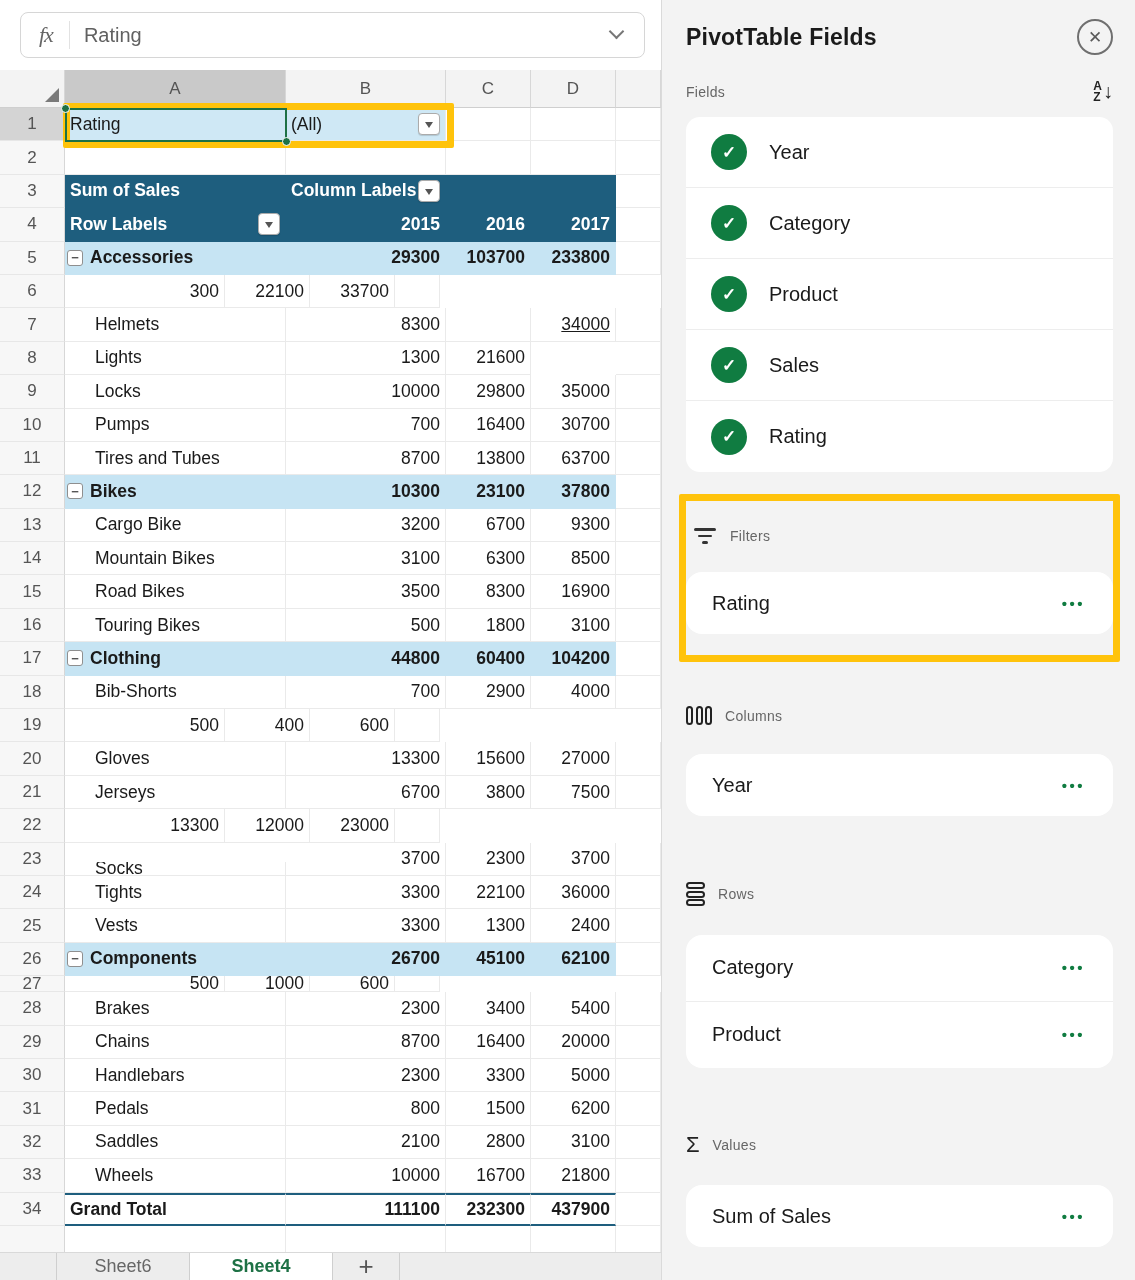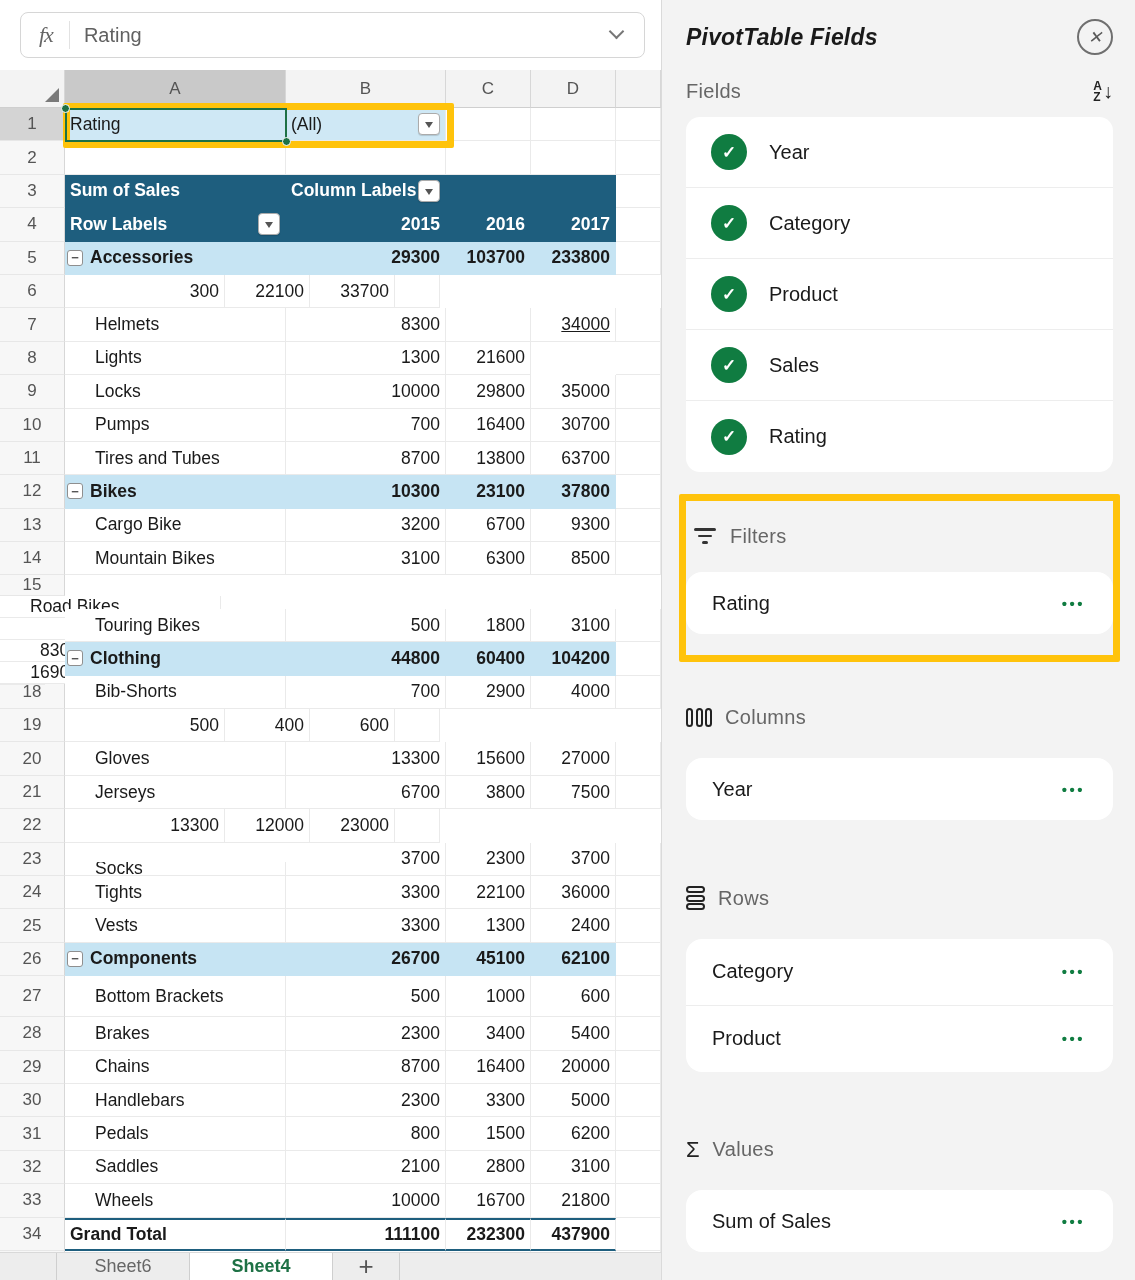--- a/index.html
+++ b/index.html
@@ -76,27 +76,27 @@
                color:#666; border-right:1px solid #CFCFCF; padding-bottom:12px; }
   .sheet-tab.t0 { width:133px; }
   .sheet-tab.active { width:143px; background:#fff; color:#1E7145; font-weight:bold; }
   .sheet-tab.addt { width:67px; font-size:26px; font-weight:normal; color:#555; }
 
   
   #panel { position:absolute; left:661px; top:0; width:474px; height:1280px;
            background:#F3F3F3; border-left:1px solid #DADADA; overflow:hidden; }
   #panel-inner { padding:0 22px 0 24px; }
   #panel-header { display:flex; align-items:center; justify-content:space-between;
-                  margin-top:18px; height:38px;font-style:italic; }
+                  margin-top:18px; height:38px; }
   #panel-title { font-size:23px; font-weight:bold; color:#1a1a1a; letter-spacing:.2px; }
   #close-btn { width:36px; height:36px; border:2px solid #6F6F6F; border-radius:50%;
                display:flex; align-items:center; justify-content:center;
                color:#5a5a5a; font-size:17px; }
   .sec-label-row { display:flex; align-items:center; gap:13px; }
-  .sec-label { font-size:20px; color:#666; letter-spacing:.3px; }
+  .sec-label { font-size:14px; color:#666; letter-spacing:.3px; }
   #fields-row { margin-top:24px; display:flex; align-items:center; justify-content:space-between; }
   .az-sort { display:flex; align-items:center; color:#222; }
   .az-letters { display:flex; flex-direction:column; font-size:12px; font-weight:bold;
                 line-height:11px; }
   .az-arrow { font-size:20px; font-weight:bold; margin-left:1px; }
 
   .fields-card { margin-top:14px; background:#fff; border-radius:14px; overflow:hidden; }
   .field-item { height:71px; display:flex; align-items:center; border-bottom:1px solid #EDEDED; }
   .field-item:last-child { border-bottom:none; }
   .check-circle { width:36px; height:36px; border-radius:50%; background:#107C41; color:#fff;
@@ -279,21 +279,21 @@
           <div class="cell" style="width: 45px;"></div>
         </div>
         <div class="g-row" style="height: 33.4px;">
           <div class="gutter">14</div>
           <div class="cell item-lbl" style="width: 221px;">Mountain Bikes</div>
           <div class="cell num" style="width: 160px;">3100</div>
           <div class="cell num" style="width: 85px;">6300</div>
           <div class="cell num" style="width: 85px;">8500</div>
           <div class="cell" style="width: 45px;"></div>
         </div>
-        <div class="g-row" style="height: 33.4px; flex-direction: column;">
+        <div class="g-row" style="height: 33.4px;">
           <div class="gutter">15</div>
           <div class="cell item-lbl" style="width: 221px;">Road Bikes</div>
           <div class="cell num" style="width: 160px;">3500</div>
           <div class="cell num" style="width: 85px;">8300</div>
           <div class="cell num" style="width: 85px;">16900</div>
           <div class="cell" style="width: 45px;"></div>
         </div>
         <div class="g-row" style="height: 33.4px;">
           <div class="gutter">16</div>
           <div class="cell item-lbl" style="width: 221px;">Touring Bikes</div>
@@ -379,23 +379,22 @@
           <div class="gutter">26</div>
           <div class="cell cat" style="width: 221px;">
             <span class="minus-box">−</span>
             <span>Components</span>
           </div>
           <div class="cell num cat" style="width: 160px;">26700</div>
           <div class="cell num cat" style="width: 85px;">45100</div>
           <div class="cell num cat" style="width: 85px;">62100</div>
           <div class="cell" style="width: 45px;"></div>
         </div>
-        <div class="g-row" style="height: 41px;">
+        <div class="g-row" style="height: 16px;">
           <div class="gutter">27</div>
-          <div class="cell item-lbl" style="width: 221px;">Bottom Brackets</div>
           <div class="cell num" style="width: 160px;">500</div>
           <div class="cell num" style="width: 85px;">1000</div>
           <div class="cell num" style="width: 85px;">600</div>
           <div class="cell" style="width: 45px;"></div>
         </div>
         <div class="g-row" style="height: 33.4px;">
           <div class="gutter">28</div>
           <div class="cell item-lbl" style="width: 221px;">Brakes</div>
           <div class="cell num" style="width: 160px;">2300</div>
           <div class="cell num" style="width: 85px;">3400</div>

